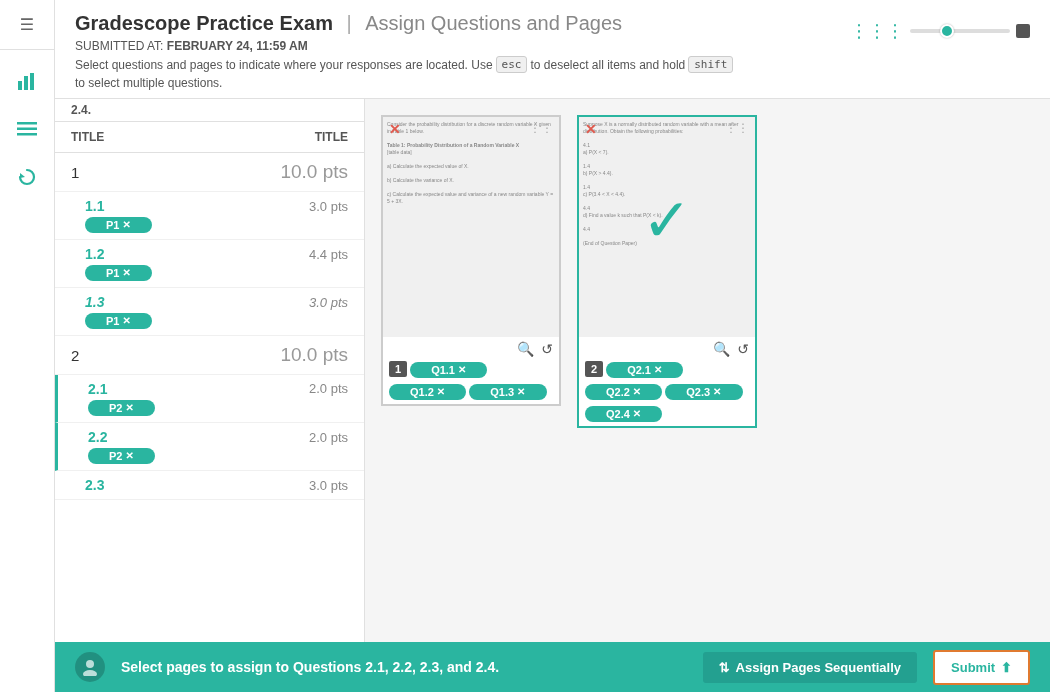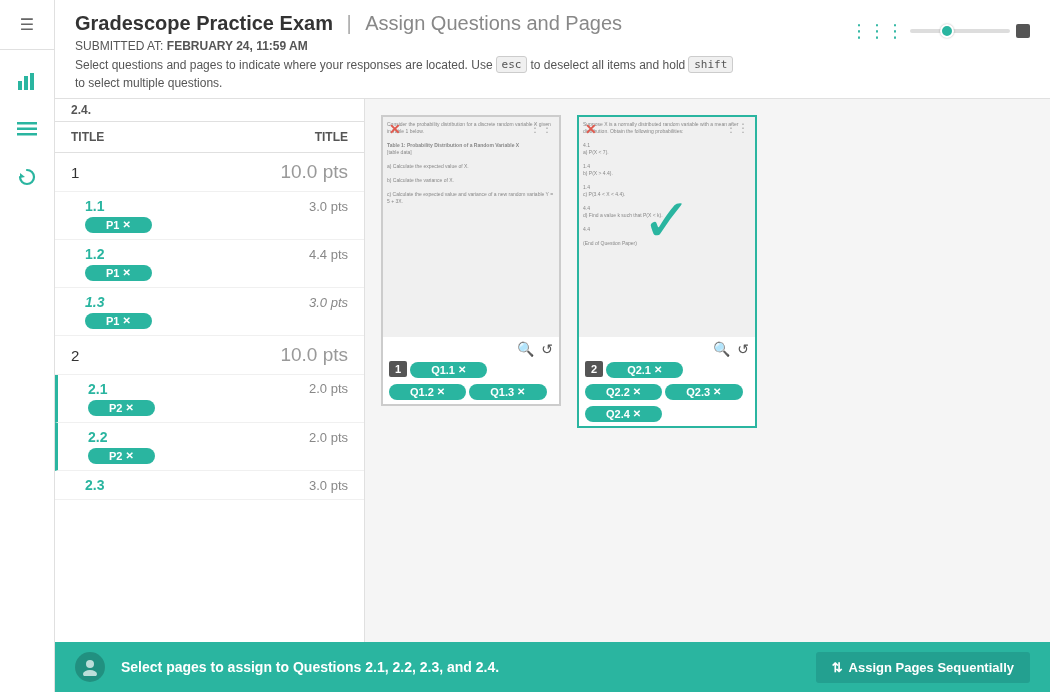--- a/index.html
+++ b/index.html
@@ -581,15 +581,19 @@
         <svg width="18" height="18" viewBox="0 0 18 18" fill="none">
           <circle cx="9" cy="6" r="4" fill="rgba(255,255,255,0.7)"></circle>
           <ellipse cx="9" cy="16" rx="7" ry="4" fill="rgba(255,255,255,0.7)"></ellipse>
         </svg>
       </div>
       <span class="bottom-bar-msg">Select pages to assign to Questions 2.1, 2.2, 2.3, and 2.4.</span>
       <button class="assign-seq-btn">
         <span>⇅</span>
         <span>Assign Pages Sequentially</span>
       </button>
+      <button class="submit-btn">
+        <span>Submit</span>
+        <span>⬆</span>
+      </button>
     </div>
   </div>
 </div>
 
 </body></html>

